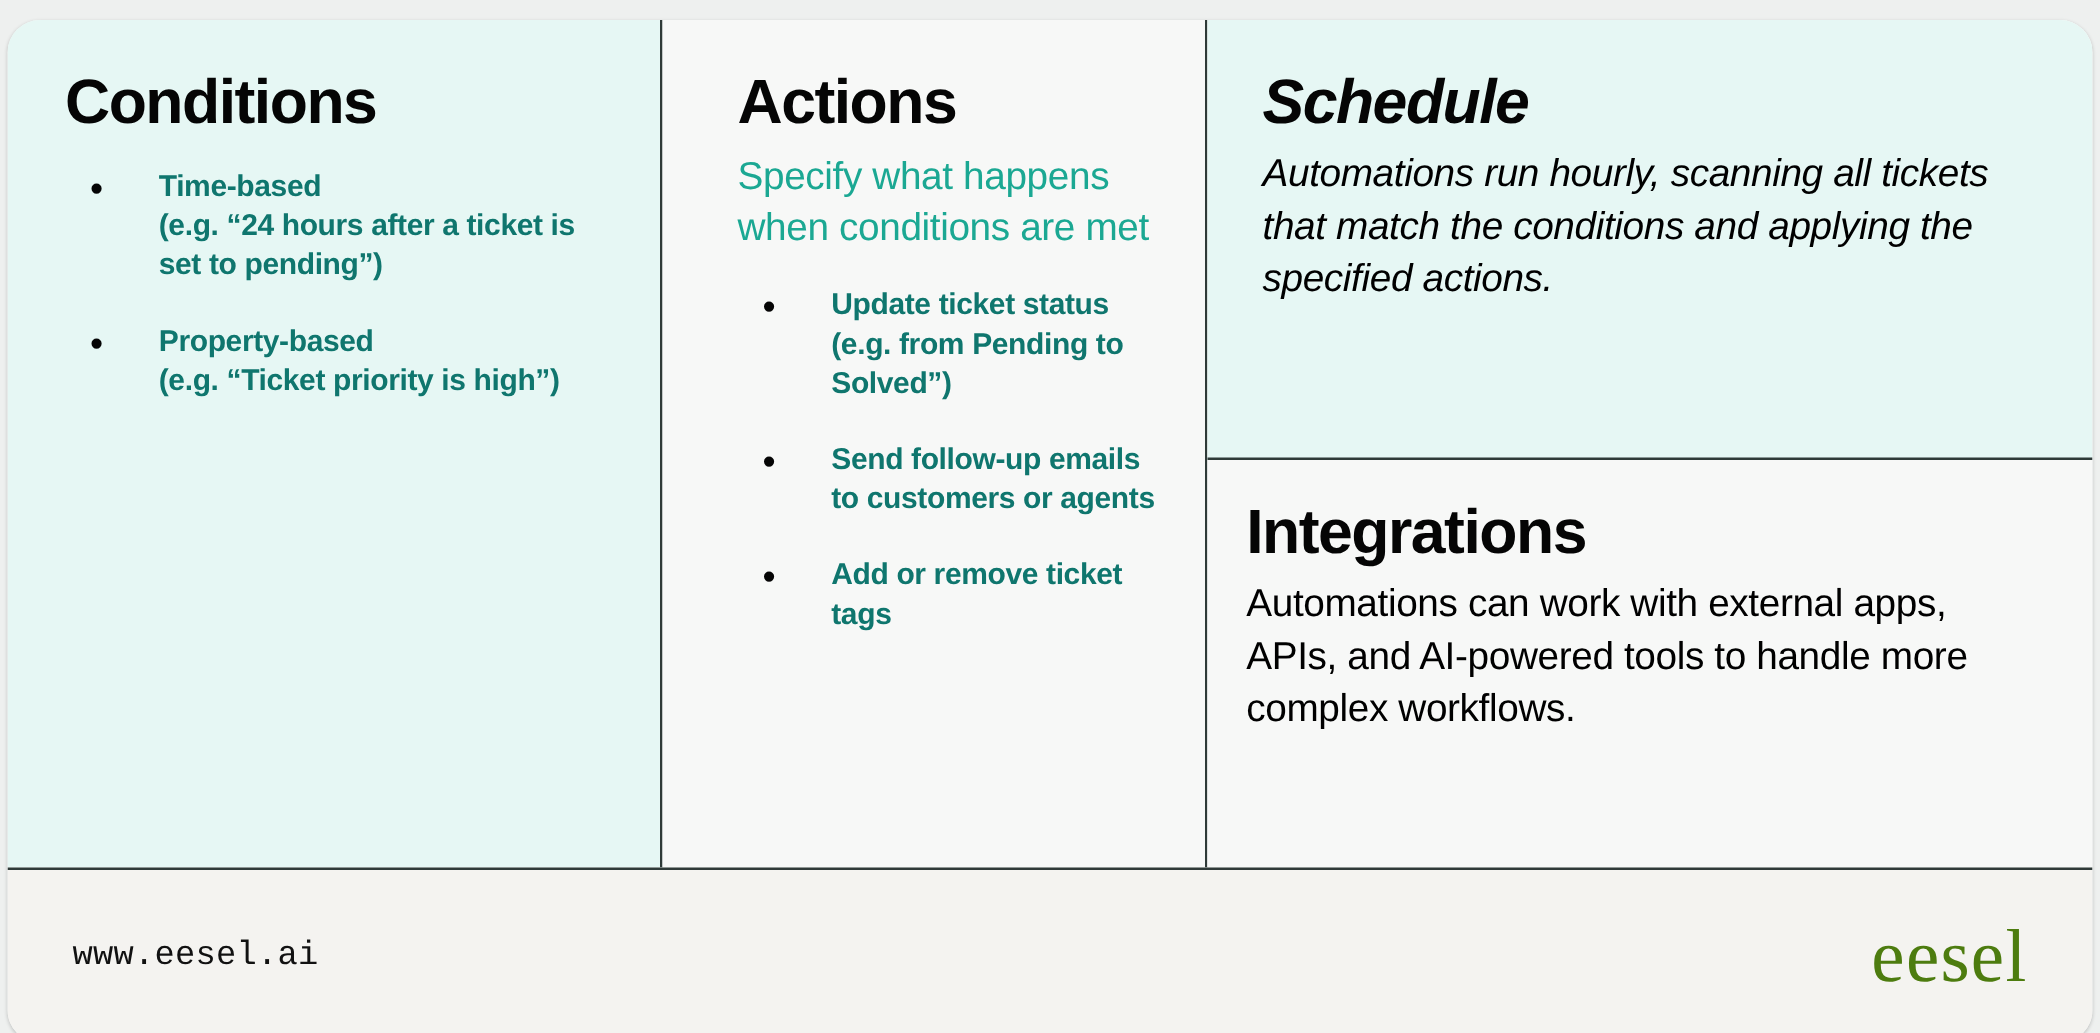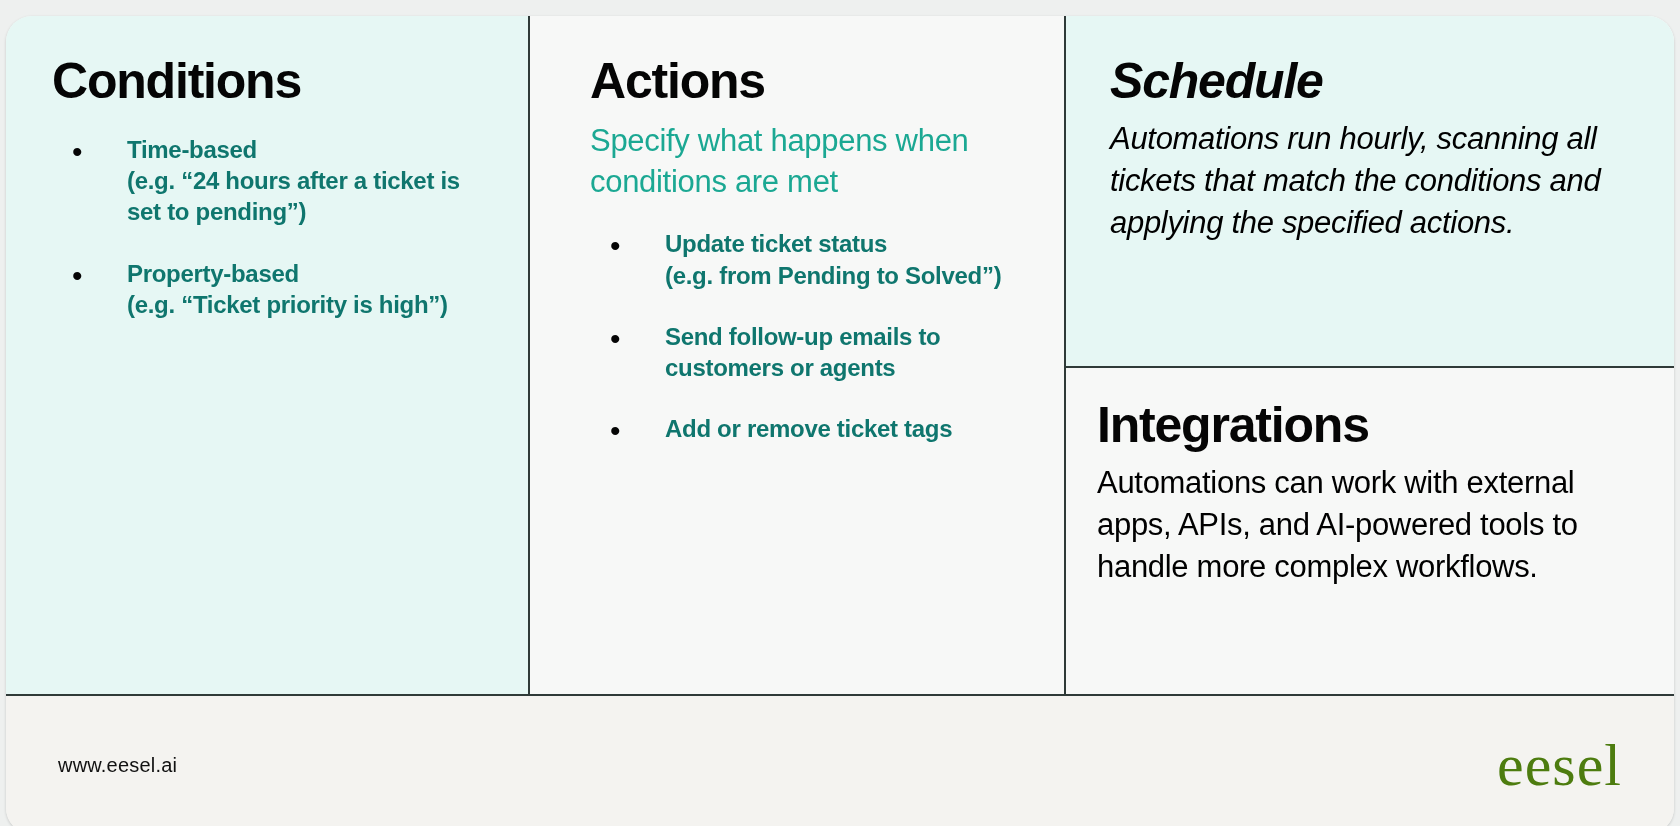--- a/index.html
+++ b/index.html
@@ -37,21 +37,21 @@
 
   .col-conditions {
     width: 524px;
     background: #e6f7f4;
     box-sizing: border-box;
     padding: 38px 40px 0 46px;
     border-right: 2px solid #2f3a38;
   }
 
   .col-actions {
-    width: 536px;
+    width: 436px;
     background: #f7f8f7;
     box-sizing: border-box;
     padding: 38px 30px 0 60px;
     border-right: 2px solid #2f3a38;
   }
 
   .col-right {
     flex: 1;
     display: flex;
     flex-direction: column;
@@ -144,22 +144,22 @@
     background: #f4f3f0;
     border-top: 2px solid #2f3a38;
     display: flex;
     align-items: center;
     justify-content: space-between;
     padding: 0 52px;
     box-sizing: border-box;
   }
 
   .footer-url {
-    font-family: Liberation Sans, sans-serif;
-    font-size: 20px;
+    font-family: Liberation Mono, monospace;
+    font-size: 27px;
     color: #111111;
     letter-spacing: 0.2px;
   }
 
   .logo {
     font-family: "Liberation Serif", serif;
     font-size: 60px;
     color: #4d7c0f;
     letter-spacing: 1px;
   }

